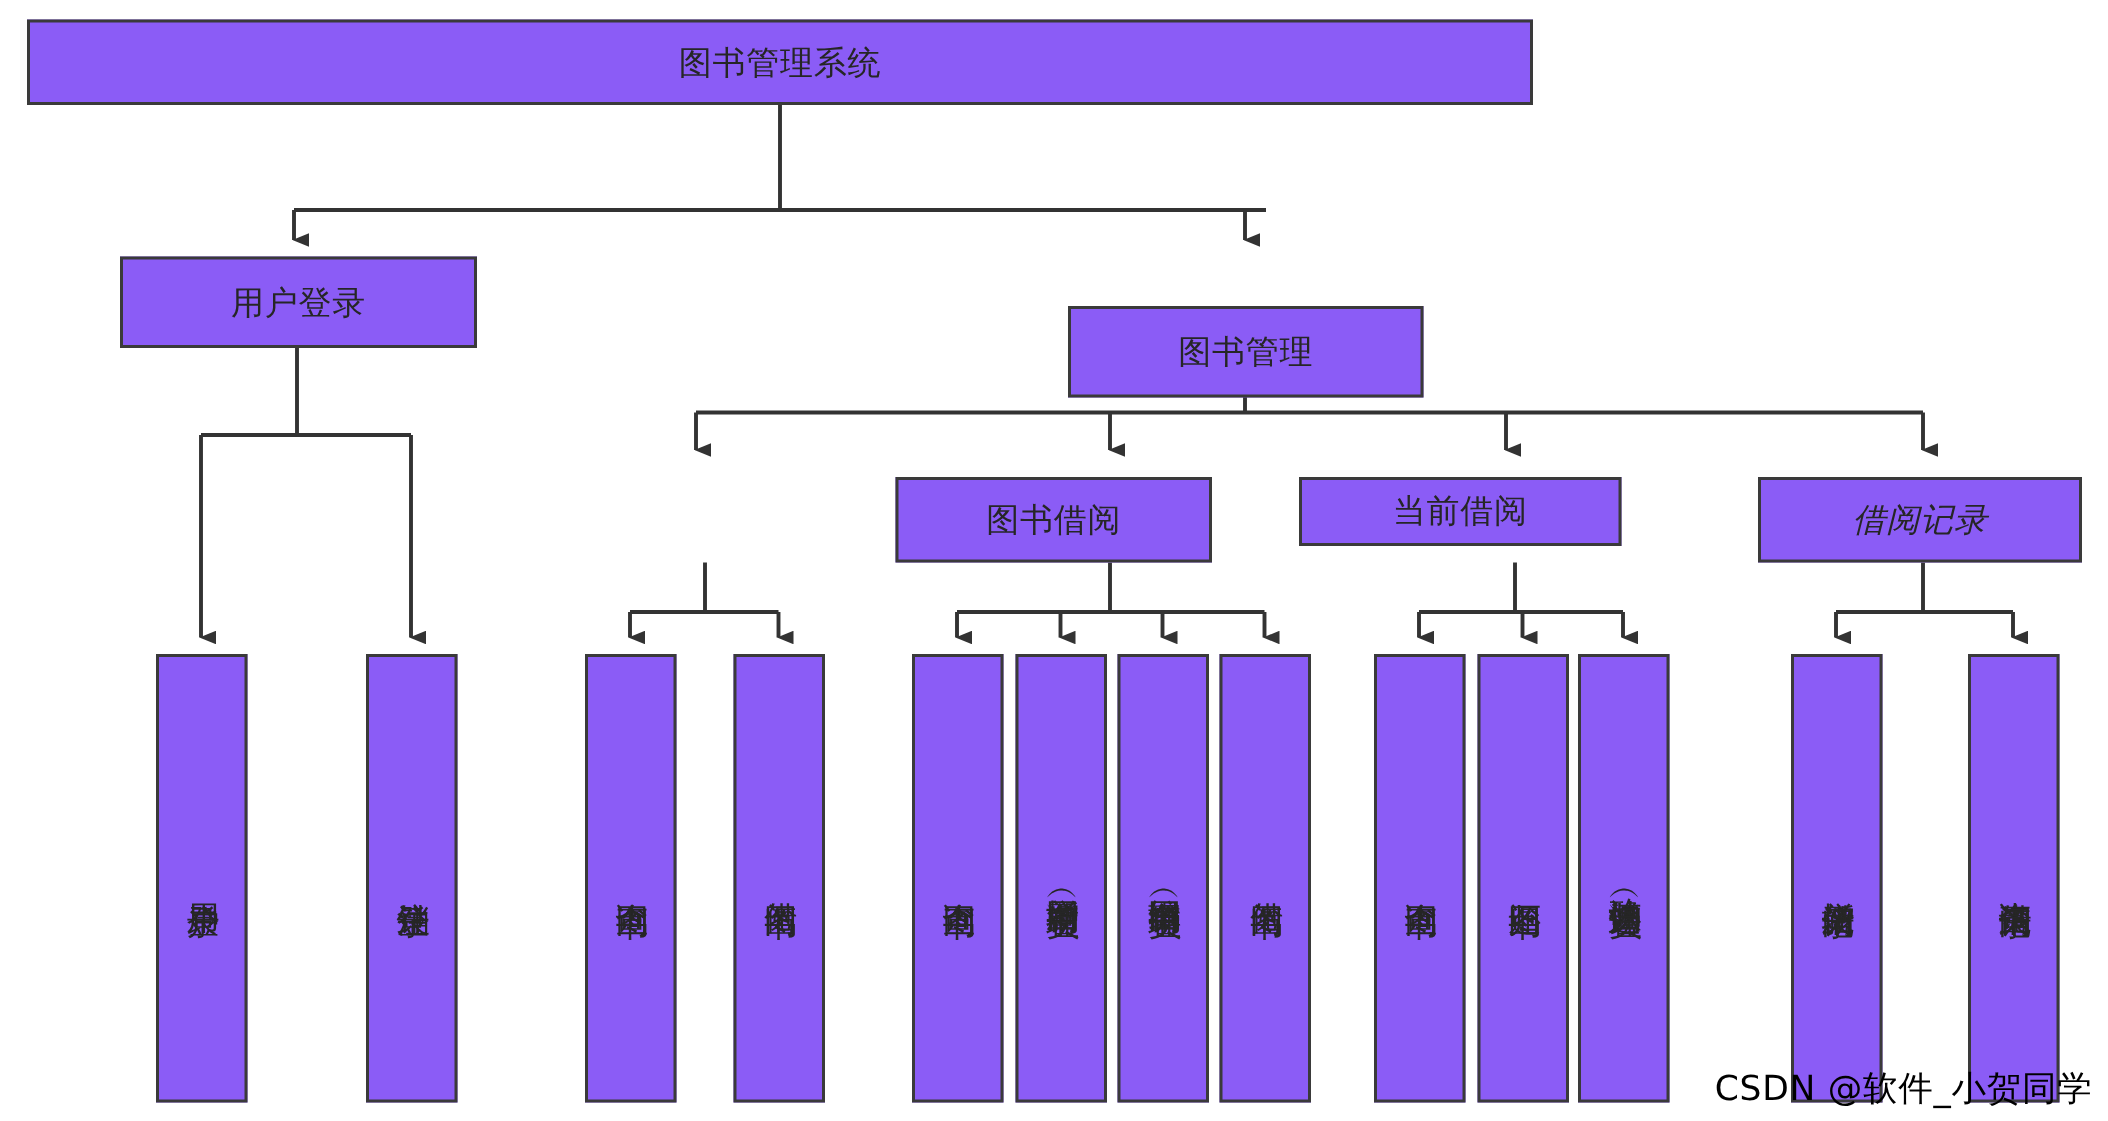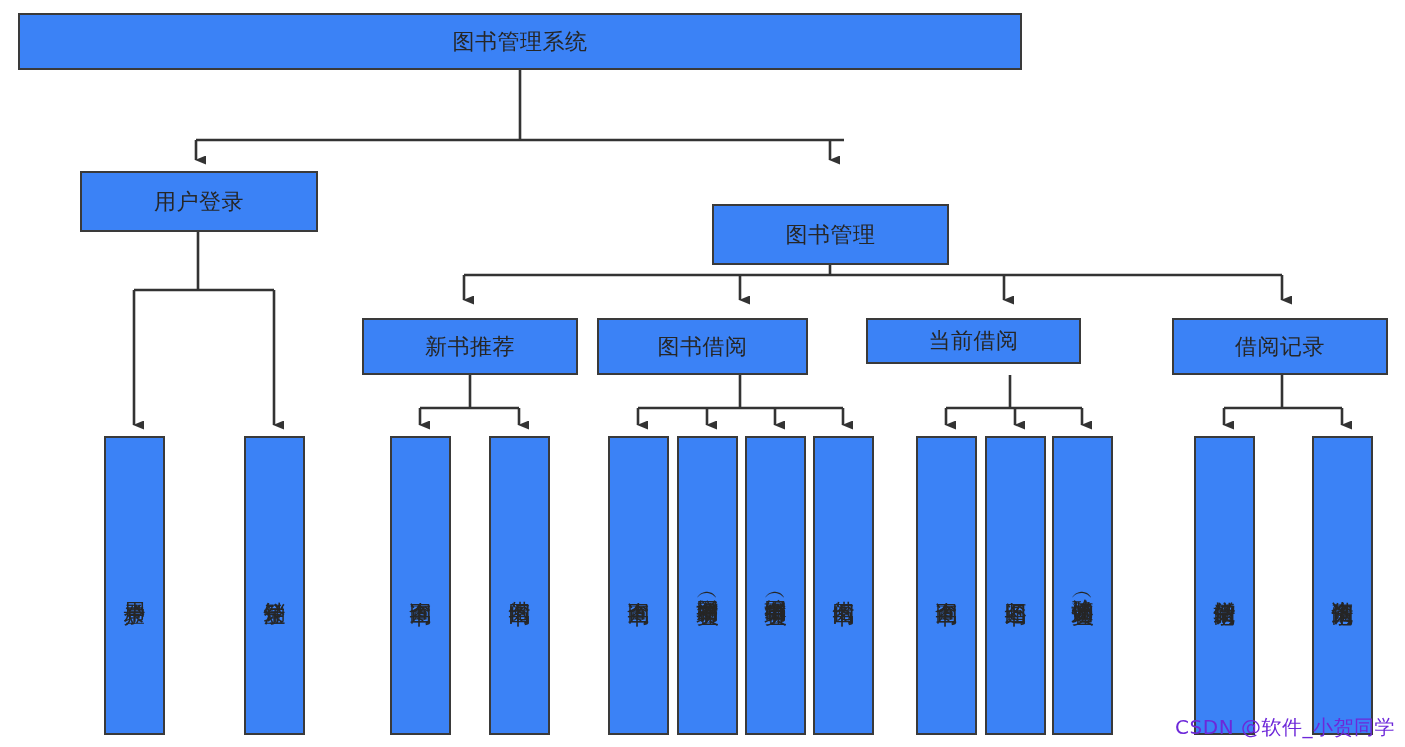--- a/index.html
+++ b/index.html
@@ -21,21 +21,21 @@
   #edge-layer {
     position: absolute;
     left: 0;
     top: 0;
     width: 1405px;
     height: 747px;
   }
   .node {
     position: absolute;
     box-sizing: border-box;
-    background: #3b82f6;
+    background: #8b5cf6;
     border: 2px solid #3a3a3a;
     display: flex;
     align-items: center;
     justify-content: center;
     color: #262626;
   }
   .node-h {
     font-size: 22px;
     letter-spacing: 0.5px;
     white-space: nowrap;
@@ -54,22 +54,22 @@
   .node-v .vtext {
     writing-mode: vertical-rl;
     text-orientation: upright;
     display: block;
     max-height: 100%;
   }
   #watermark {
     position: absolute;
     right: 10px;
     bottom: 6px;
-    font-size: 20px;
-    color: #6d28d9;
+    font-size: 23px;
+    color: #000000;
     white-space: nowrap;
     letter-spacing: 0.5px;
   }
 </style>
 </head>
 <body>
 
 <div id="diagram-root">
 
   <svg id="edge-layer" viewBox="0 0 1405 747" width="1405" height="747" xmlns="http://www.w3.org/2000/svg">
@@ -127,33 +127,30 @@
   </div>
 
   <div class="node node-h" style="left:80px; top:171px; width:238px; height:61px;">
     <span>用户登录</span>
   </div>
 
   <div class="node node-h" style="left:712px; top:171px; width:237px; height:61px;margin-top:33px;">
     <span>图书管理</span>
   </div>
 
-  <div class="node node-h" style="left:362px; top:318px; width:216px; height:57px;">
-    <span>新书推荐</span>
-  </div>
 
   <div class="node node-h" style="left:597px; top:318px; width:211px; height:57px;">
     <span>图书借阅</span>
   </div>
 
   <div class="node node-h" style="left:866px; top:318px; width:215px; height:46px;font-family:Liberation Serif, serif;">
     <span>当前借阅</span>
   </div>
 
-  <div class="node node-h" style="left:1172px; top:318px; width:216px; height:57px;">
+  <div class="node node-h" style="left:1172px; top:318px; width:216px; height:57px;font-style:italic;">
     <span>借阅记录</span>
   </div>
 
   <div class="node node-v" style="left:104px; top:436px; width:61px; height:299px;">
     <span class="vtext">用户登录</span>
   </div>
 
   <div class="node node-v" style="left:244px; top:436px; width:61px; height:299px;">
     <span class="vtext">注销登录</span>
   </div>

